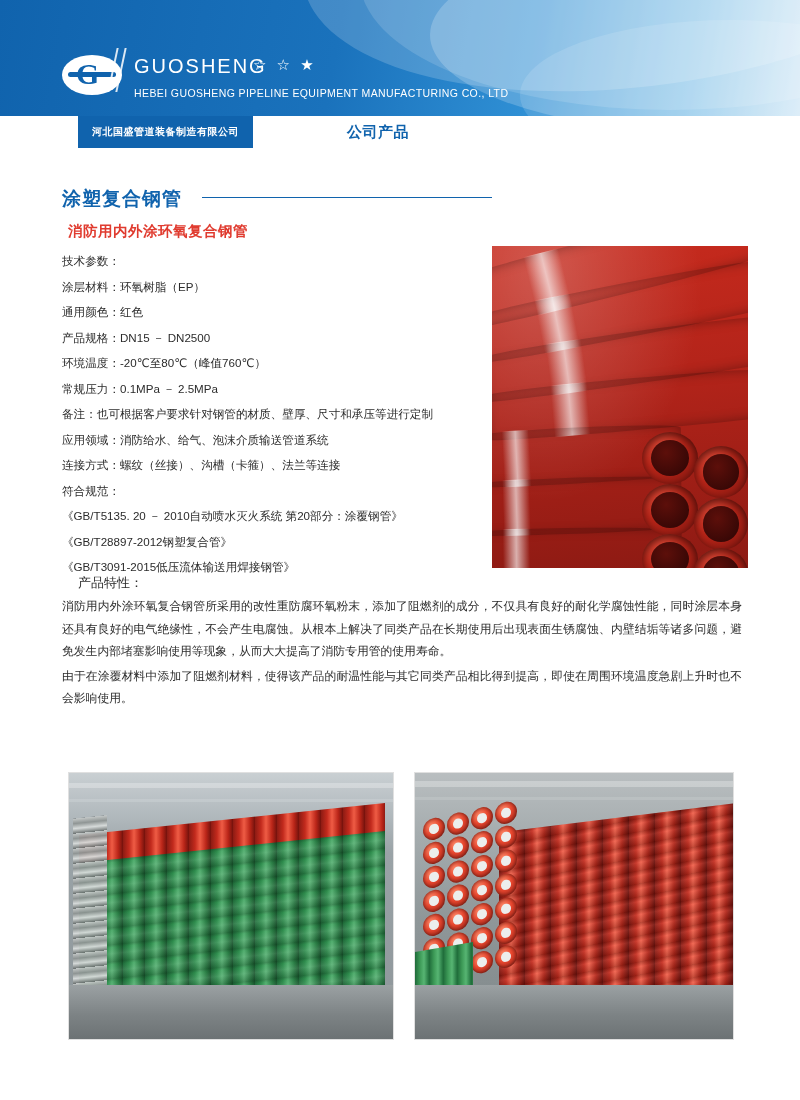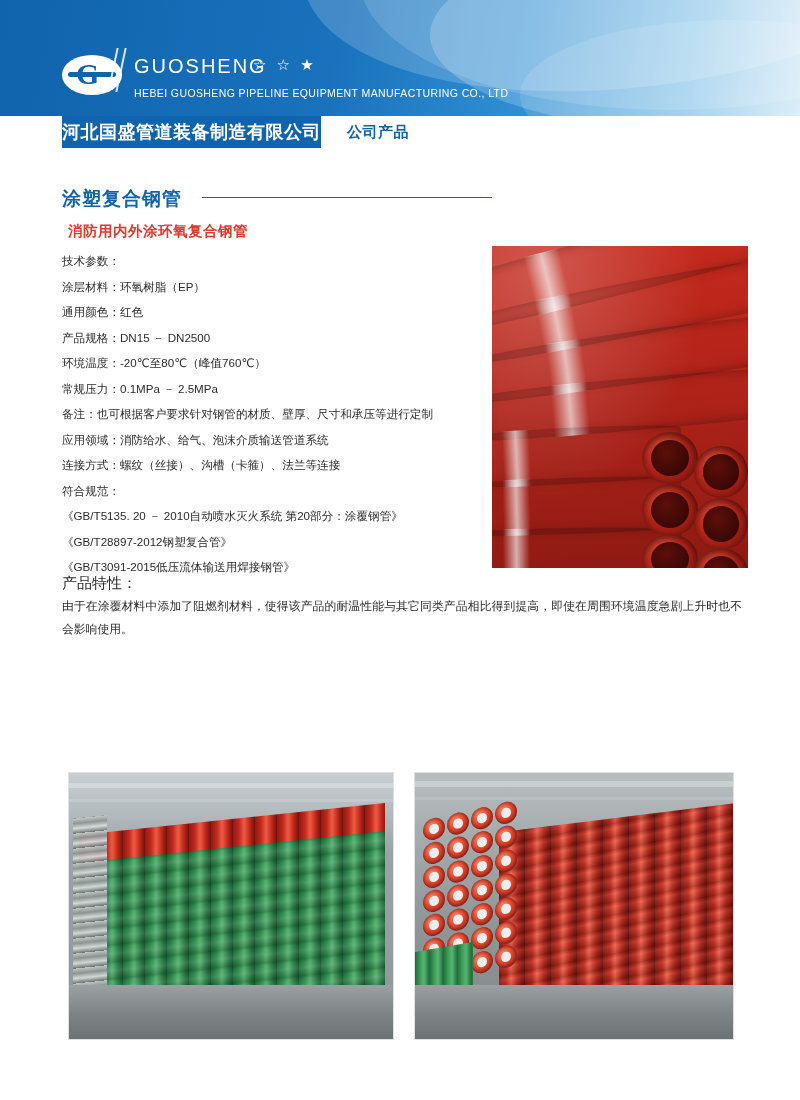--- a/index.html
+++ b/index.html
@@ -105,26 +105,26 @@
     font-size: 10.5px;
     letter-spacing: 0.4px;
   }
   .header-strip {
     position: absolute;
     left: 62px; top: 116px;
     width: 738px; height: 32px;
   }
   .strip-cn {
     position: absolute;
-    left: 0; top: 0;
+    left: 16px; top: 0;
     height: 32px;
-    padding: 0 0;
+    padding: 0 14px;
     background: #1063ad;
     color: #ffffff;
-    font-size: 18px;
+    font-size: 10px;
     font-weight: bold;
     line-height: 32px;
     letter-spacing: 0.5px;
   }
   .strip-prod {
     position: absolute;
     left: 285px; top: 0;
     height: 32px;
     color: #1063ad;
     font-size: 15px;
@@ -241,22 +241,23 @@
   }
 
   
   .body-block {
     position: absolute;
     left: 62px; top: 570px;
     width: 680px;
   }
   .body-title {
     color: #2b2b2b;
-    font-size: 15px;
+    font-size: 13px;
     line-height: 25px;
+    margin-left: 16px;
   }
   .body-p {
     color: #2b2b2b;
     font-size: 11.8px;
     line-height: 22.5px;
     text-align: justify;
     margin: 0;
   }
   .body-p + .body-p { margin-top: 2px; }
 
@@ -449,20 +450,21 @@
     <div class="pipe-end" style="left:150px; top:186px; width:56px; height:52px;"></div>
     <div class="pipe-end" style="left:150px; top:238px; width:56px; height:52px;"></div>
     <div class="pipe-end" style="left:150px; top:288px; width:56px; height:50px;"></div>
     <div class="pipe-end" style="left:202px; top:200px; width:54px; height:52px;"></div>
     <div class="pipe-end" style="left:202px; top:252px; width:54px; height:52px;"></div>
     <div class="pipe-end" style="left:202px; top:302px; width:54px; height:50px;"></div>
   </div>
 
   <div class="body-block">
     <div class="body-title">产品特性：</div>
+    <p class="body-p">消防用内外涂环氧复合钢管所采用的改性重防腐环氧粉末，添加了阻燃剂的成分，不仅具有良好的耐化学腐蚀性能，同时涂层本身还具有良好的电气绝缘性，不会产生电腐蚀。从根本上解决了同类产品在长期使用后出现表面生锈腐蚀、内壁结垢等诸多问题，避免发生内部堵塞影响使用等现象，从而大大提高了消防专用管的使用寿命。</p>
     <p class="body-p">由于在涂覆材料中添加了阻燃剂材料，使得该产品的耐温性能与其它同类产品相比得到提高，即使在周围环境温度急剧上升时也不会影响使用。</p>
   </div>
 
   <div class="photos">
 
     <div class="photo photo-left">
       <div class="ph-bg-warehouse"></div>
       <div class="beam" style="left:0; top:10px; width:326px; height:5px;"></div>
       <div class="beam" style="left:0; top:26px; width:326px; height:3px; opacity:0.5;"></div>
       <div class="stack-red"></div>

